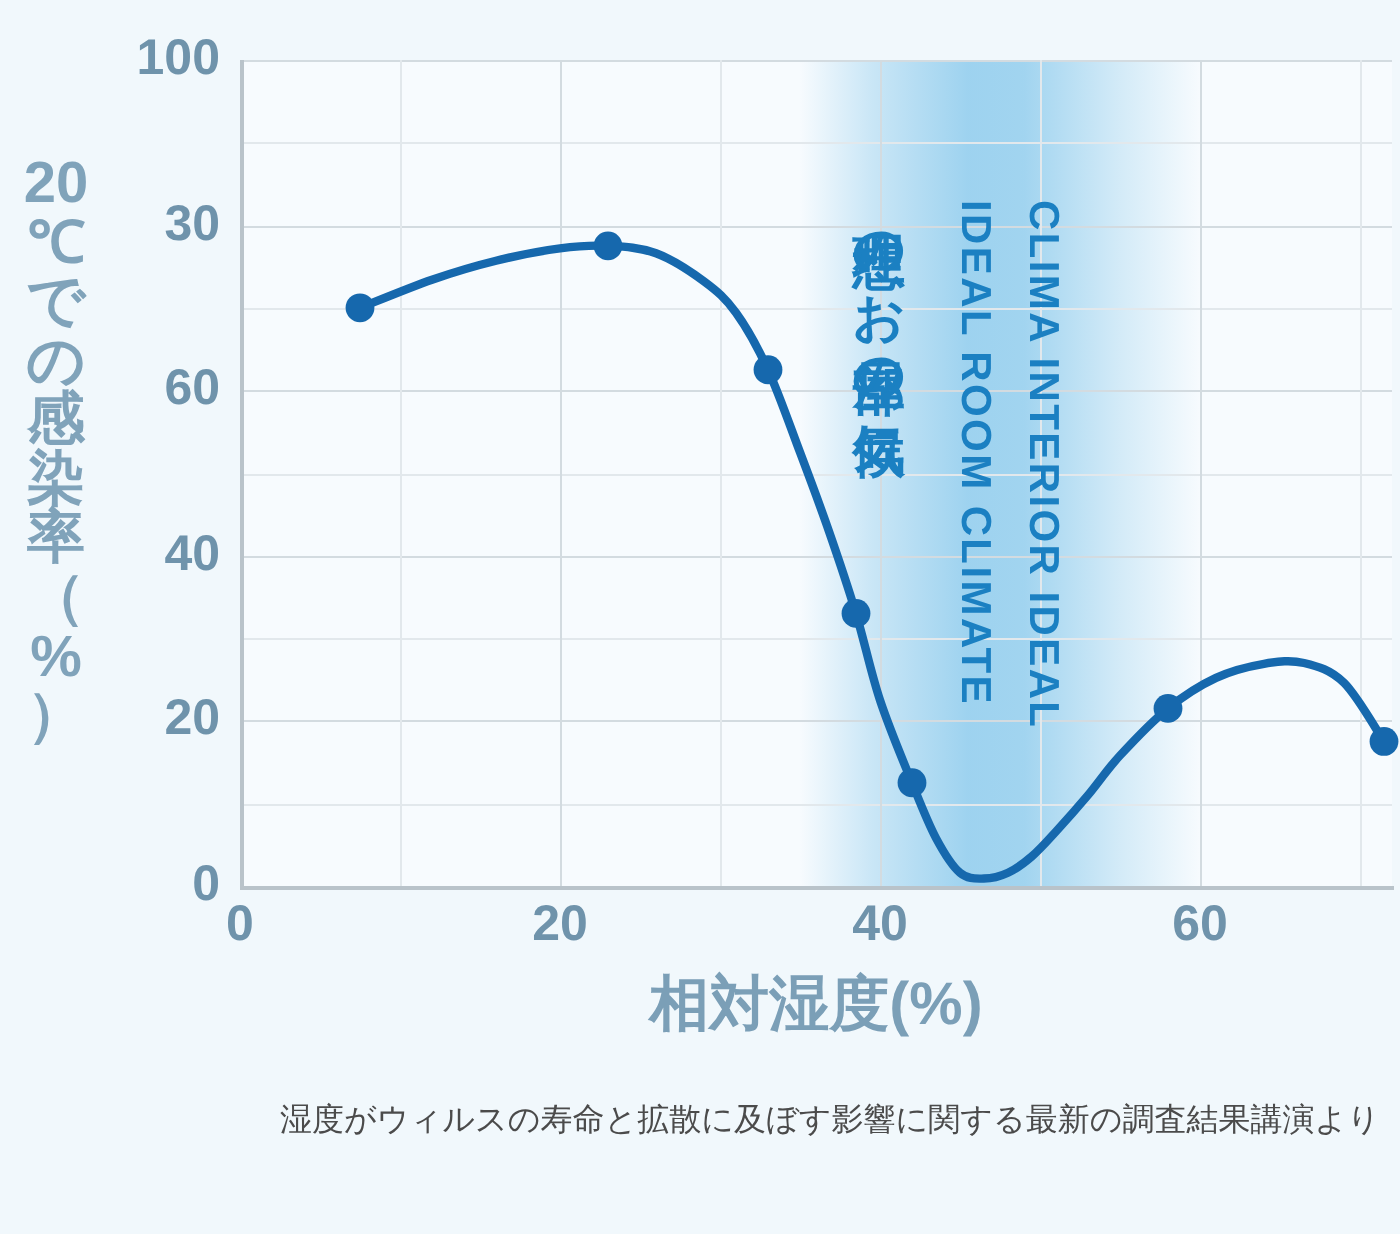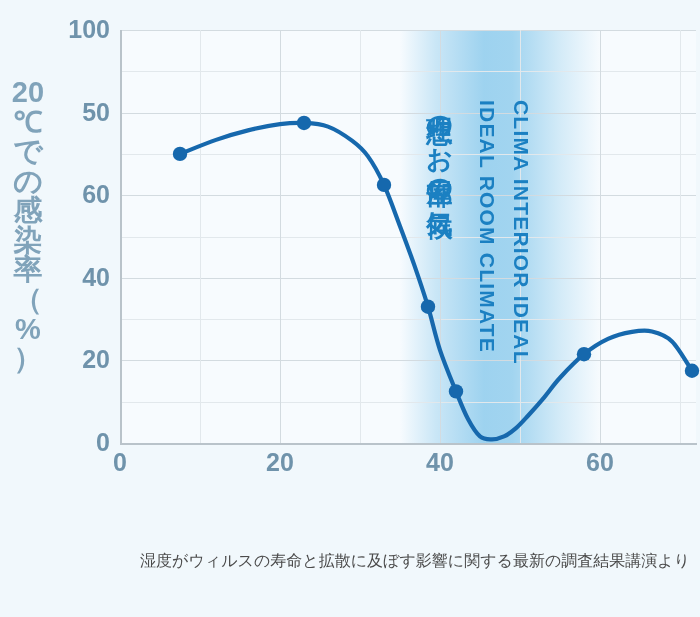--- a/index.html
+++ b/index.html
@@ -230,21 +230,21 @@
         <circle cx="384.00" cy="184.88" r="7.2" fill="#1668ad"></circle>
         <circle cx="428.00" cy="306.71" r="7.2" fill="#1668ad"></circle>
         <circle cx="456.00" cy="391.38" r="7.2" fill="#1668ad"></circle>
         <circle cx="584.00" cy="354.20" r="7.2" fill="#1668ad"></circle>
         <circle cx="692.00" cy="370.73" r="7.2" fill="#1668ad"></circle>
       </g>
   </svg>
 
   <div id="ytick-labels">
       <div class="ytick-label" style="left: 48px; top: 17px;">100</div>
-      <div class="ytick-label" style="left: 48px; top: 99.6px;">50</div>
+      <div class="ytick-label" style="left: 48px; top: 99.6px;">30</div>
       <div class="ytick-label" style="left: 48px; top: 182.2px;">60</div>
       <div class="ytick-label" style="left: 48px; top: 264.8px;">40</div>
       <div class="ytick-label" style="left: 48px; top: 347.4px;">20</div>
       <div class="ytick-label" style="left: 48px; top: 430px;">0</div>
     </div>
 
   <div id="xtick-labels">
       <div class="xtick-label" style="left: 90px; top: 450px;">0</div>
       <div class="xtick-label" style="left: 250px; top: 450px;">20</div>
       <div class="xtick-label" style="left: 410px; top: 450px;">40</div>
@@ -257,20 +257,21 @@
       <span>で</span>
       <span>の</span>
       <span>感</span>
       <span>染</span>
       <span>率</span>
       <span>（</span>
       <span>%</span>
       <span>）</span>
     </div>
 
+  <div class="x-axis-title">相対湿度(%)</div>
 
   <div class="band-label jp">理想のお部屋の気候</div>
   <div class="band-label en">IDEAL ROOM CLIMATE</div>
   <div class="band-label es">CLIMA INTERIOR IDEAL</div>
 
   <div class="caption">
     <div>湿度がウィルスの寿命と拡散に及ぼす影響に関する最新の調査結果講演より</div>
   </div>
 
 </div>

